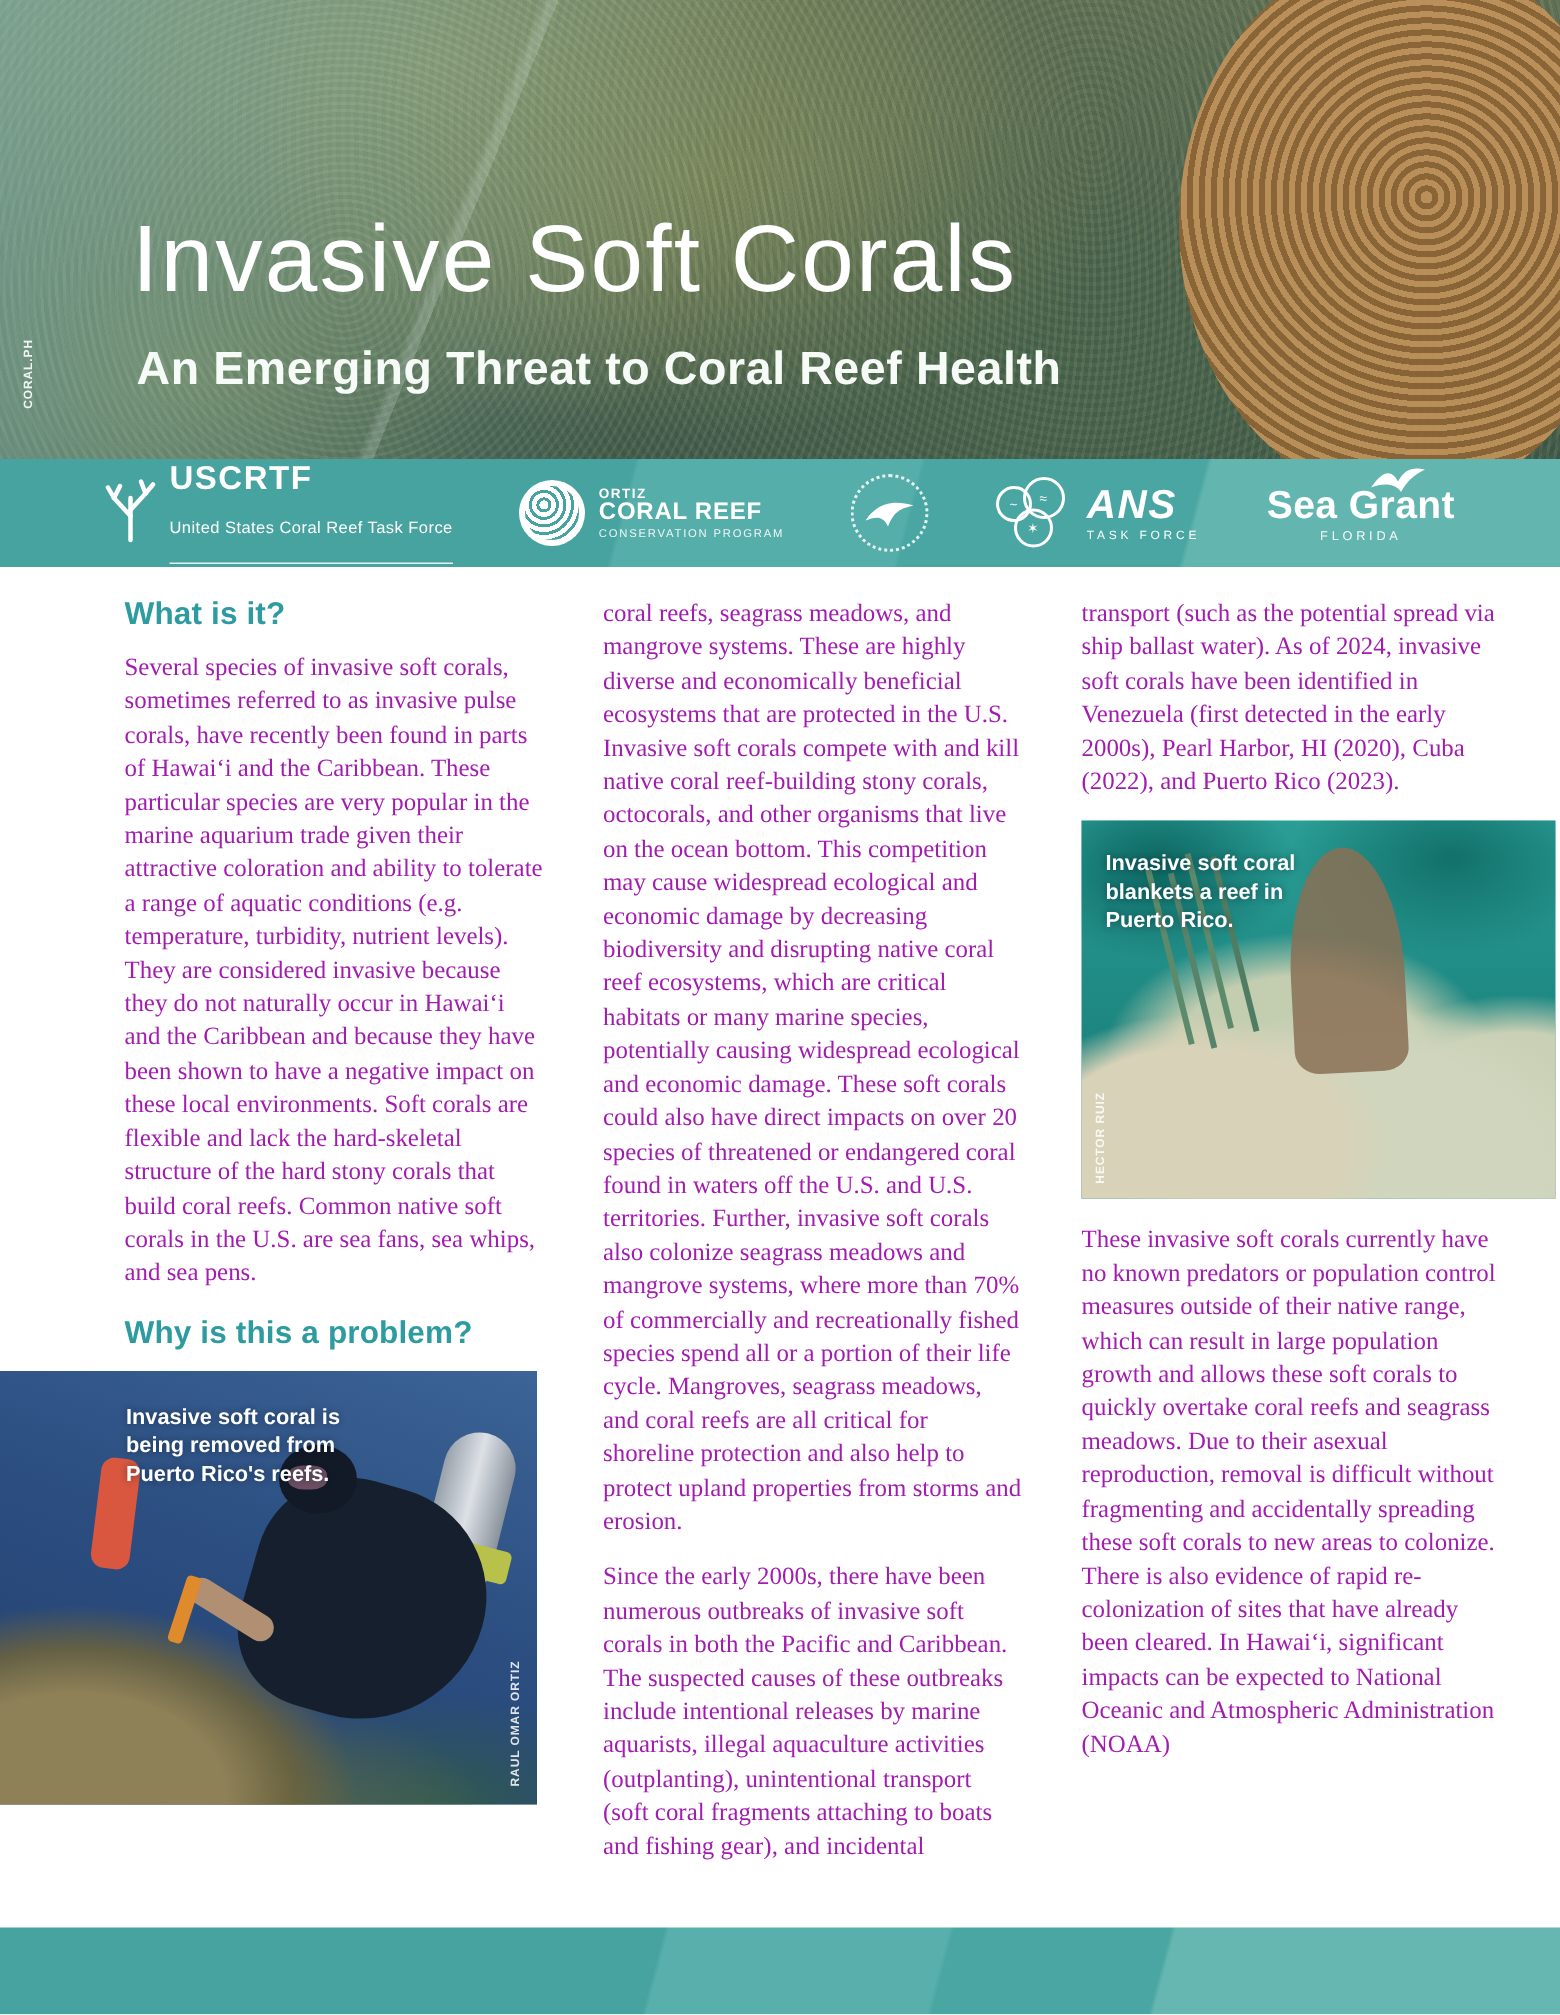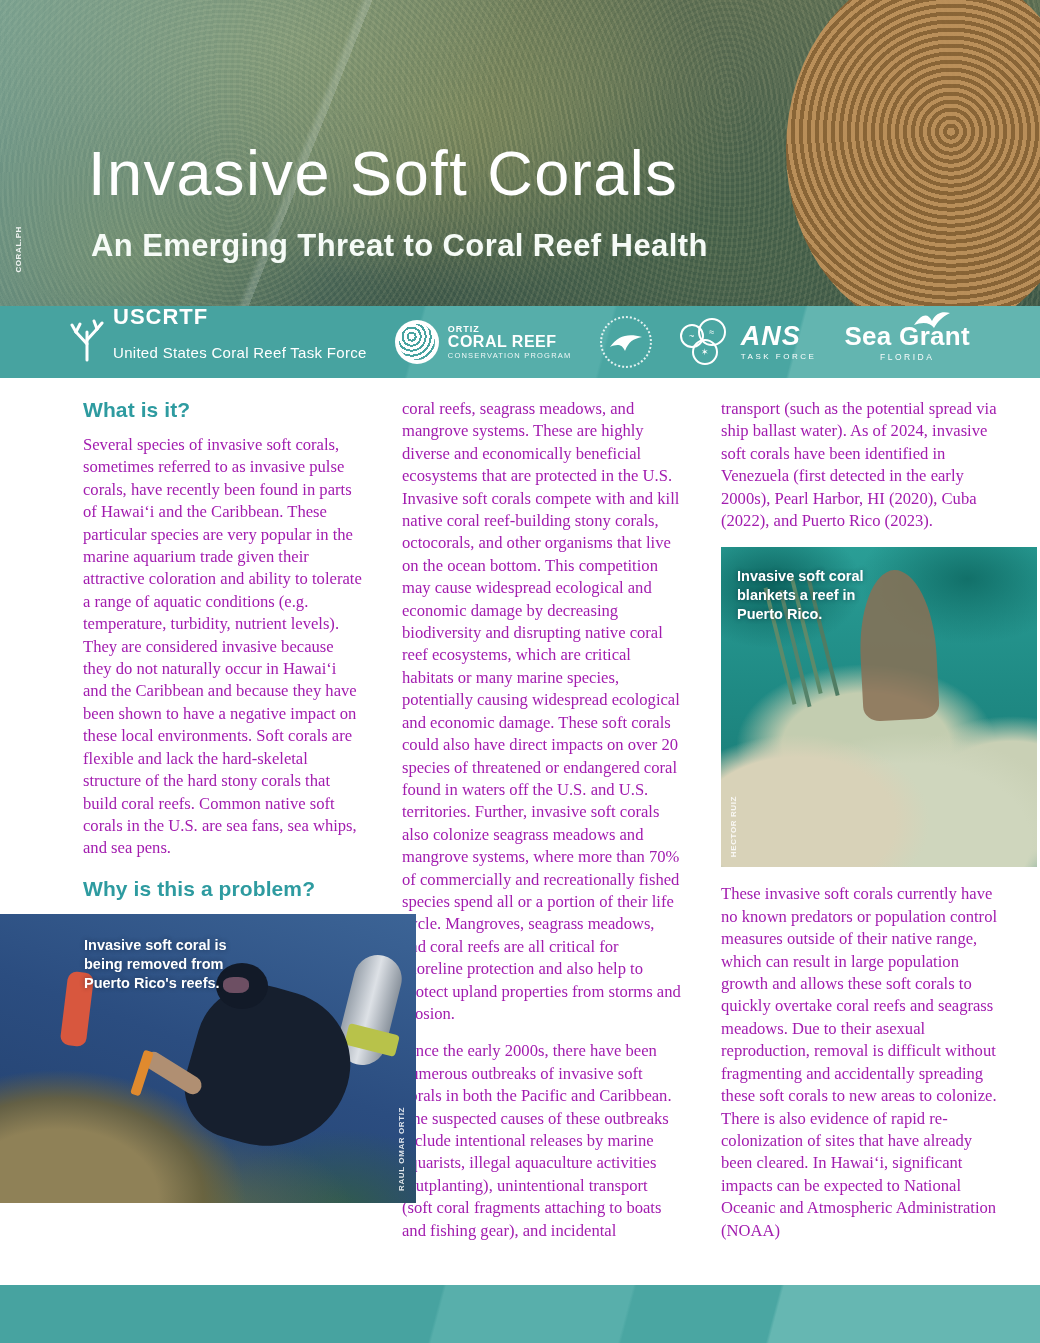--- a/index.html
+++ b/index.html
@@ -31,21 +31,21 @@
   .hero-credit{position:absolute;left:14px;top:226px;color:rgba(255,255,255,.9);
       font-size:8px;font-weight:700;letter-spacing:.6px;
       writing-mode:vertical-rl;transform:rotate(180deg);}
 
   
   .logo-band{position:relative;height:72px;color:#fff;
       background:linear-gradient(105deg,#47a3a0 0%,#47a3a0 40%,#56aeaa 40.3% 58%,#4aa6a2 58.3% 76%,#63b5b0 76.3% 100%);
       display:flex;align-items:center;justify-content:space-between;padding:0 70px;box-sizing:border-box;}
   .logo{display:flex;align-items:center;gap:9px;}
   .uscrtf-acronym{font-size:22px;font-weight:700;letter-spacing:1px;line-height:1;}
-  .uscrtf-name{font-size:15px;letter-spacing:.3px;border-bottom:1px solid rgba(255,255,255,.85);
+  .uscrtf-name{font-size:11px;letter-spacing:.3px;border-bottom:1px solid rgba(255,255,255,.85);
       padding-bottom:17px;margin-top:16px;}
   .crcp-icon{width:44px;height:44px;border-radius:50%;background:#ffffff;overflow:hidden;position:relative;}
   .crcp-icon::after{content:"";position:absolute;inset:4px;border-radius:50%;
       background:repeating-radial-gradient(circle at 35% 35%, rgba(71,163,160,0) 0 3px, #47a3a0 3px 5px);}
   .crcp-noaa{font-size:9px;font-weight:700;letter-spacing:1px;}
   .crcp-main{font-size:16px;font-weight:700;letter-spacing:.5px;line-height:1.05;}
   .crcp-sub{font-size:7.5px;letter-spacing:1.2px;opacity:.9;}
   .noaa-seal{width:52px;height:52px;border-radius:50%;border:2px dotted rgba(255,255,255,.85);
       display:flex;align-items:center;justify-content:center;box-sizing:border-box;}
   .ans-circles{position:relative;width:52px;height:48px;}
@@ -69,21 +69,21 @@
   p.body{margin:0 0 15px 0;font-family:"Liberation Serif",serif;font-size:16.6px;line-height:22.4px;
       color:#a21caf;}
 
   .photo{position:relative;overflow:hidden;}
   .photo-caption{position:absolute;font-weight:700;font-size:14.5px;line-height:19px;color:#fff;
       white-space:pre-line;text-shadow:0 0 5px rgba(0,20,40,.45);}
   .photo-credit{position:absolute;writing-mode:vertical-rl;transform:rotate(180deg);
       font-size:8px;font-weight:700;letter-spacing:.6px;color:rgba(255,255,255,.85);}
 
   
-  .photo1{margin:13px 0 0 -83px;width:416px;height:289px;
+  .photo1{margin:13px 0 0 -83px;width:358px;height:289px;
       background:
         radial-gradient(250px 170px at 14% 98%, #8f8157 0 40%, rgba(110,100,60,.85) 58%, rgba(110,100,60,0) 75%),
         radial-gradient(210px 120px at 50% 104%, rgba(93,107,74,.95), rgba(93,107,74,0) 70%),
         radial-gradient(170px 110px at 82% 102%, rgba(52,96,66,.8), rgba(52,96,66,0) 72%),
         linear-gradient(200deg,#3c6496 0%,#2b4d80 48%,#23406d 100%);}
   .diver-body{position:absolute;left:46%;top:26%;width:158px;height:158px;background:#161f2e;
       border-radius:46% 54% 62% 38%;transform:rotate(16deg);}
   .diver-head{position:absolute;left:52%;top:17%;width:52px;height:46px;background:#121a28;border-radius:50%;}
   .diver-mask{position:absolute;left:53.5%;top:22%;width:26px;height:16px;background:#6d4f63;border-radius:40%;}
   .tank{position:absolute;right:22px;top:14%;width:48px;height:112px;border-radius:24px;
@@ -93,21 +93,21 @@
   .buoy{position:absolute;left:64px;top:58px;width:26px;height:74px;background:#d8573e;
       border-radius:9px;transform:rotate(7deg);}
   .diver-arm{position:absolute;left:34%;top:52%;width:64px;height:18px;background:#b08f72;
       border-radius:9px;transform:rotate(32deg);}
   .tool{position:absolute;left:33%;top:47%;width:10px;height:46px;background:#e08a2e;
       border-radius:3px;transform:rotate(18deg);}
   .photo1 .photo-caption{left:84px;top:22px;}
   .photo1 .photo-credit{right:10px;bottom:12px;}
 
   
-  .photo2{margin:6px -37px 16px 0;width:316px;height:320px;
+  .photo2{margin:6px -37px 16px 0;width:316px;height:252px;
       background:
         radial-gradient(130px 90px at 16% 12%, rgba(10,95,90,.9), rgba(10,95,90,0) 70%),
         radial-gradient(150px 90px at 78% 10%, rgba(14,105,98,.85), rgba(14,105,98,0) 72%),
         radial-gradient(190px 125px at 24% 86%, #d8d2b8 0 52%, rgba(216,210,184,0) 70%),
         radial-gradient(230px 150px at 60% 92%, #cfd6bd 0 52%, rgba(207,214,189,0) 72%),
         radial-gradient(170px 115px at 92% 78%, #c9d0b5 0 48%, rgba(201,208,181,0) 70%),
         radial-gradient(200px 125px at 46% 62%, #c3cdb0 0 42%, rgba(195,205,176,0) 65%),
         linear-gradient(#2a9e96 0%,#1f8a84 45%,#17756f 100%);}
   .seafan{position:absolute;left:44%;top:7%;width:76px;height:150px;background:#8a7055;opacity:.85;
       border-radius:50% 50% 22% 22% / 58% 58% 10% 10%;transform:rotate(-3deg);}

